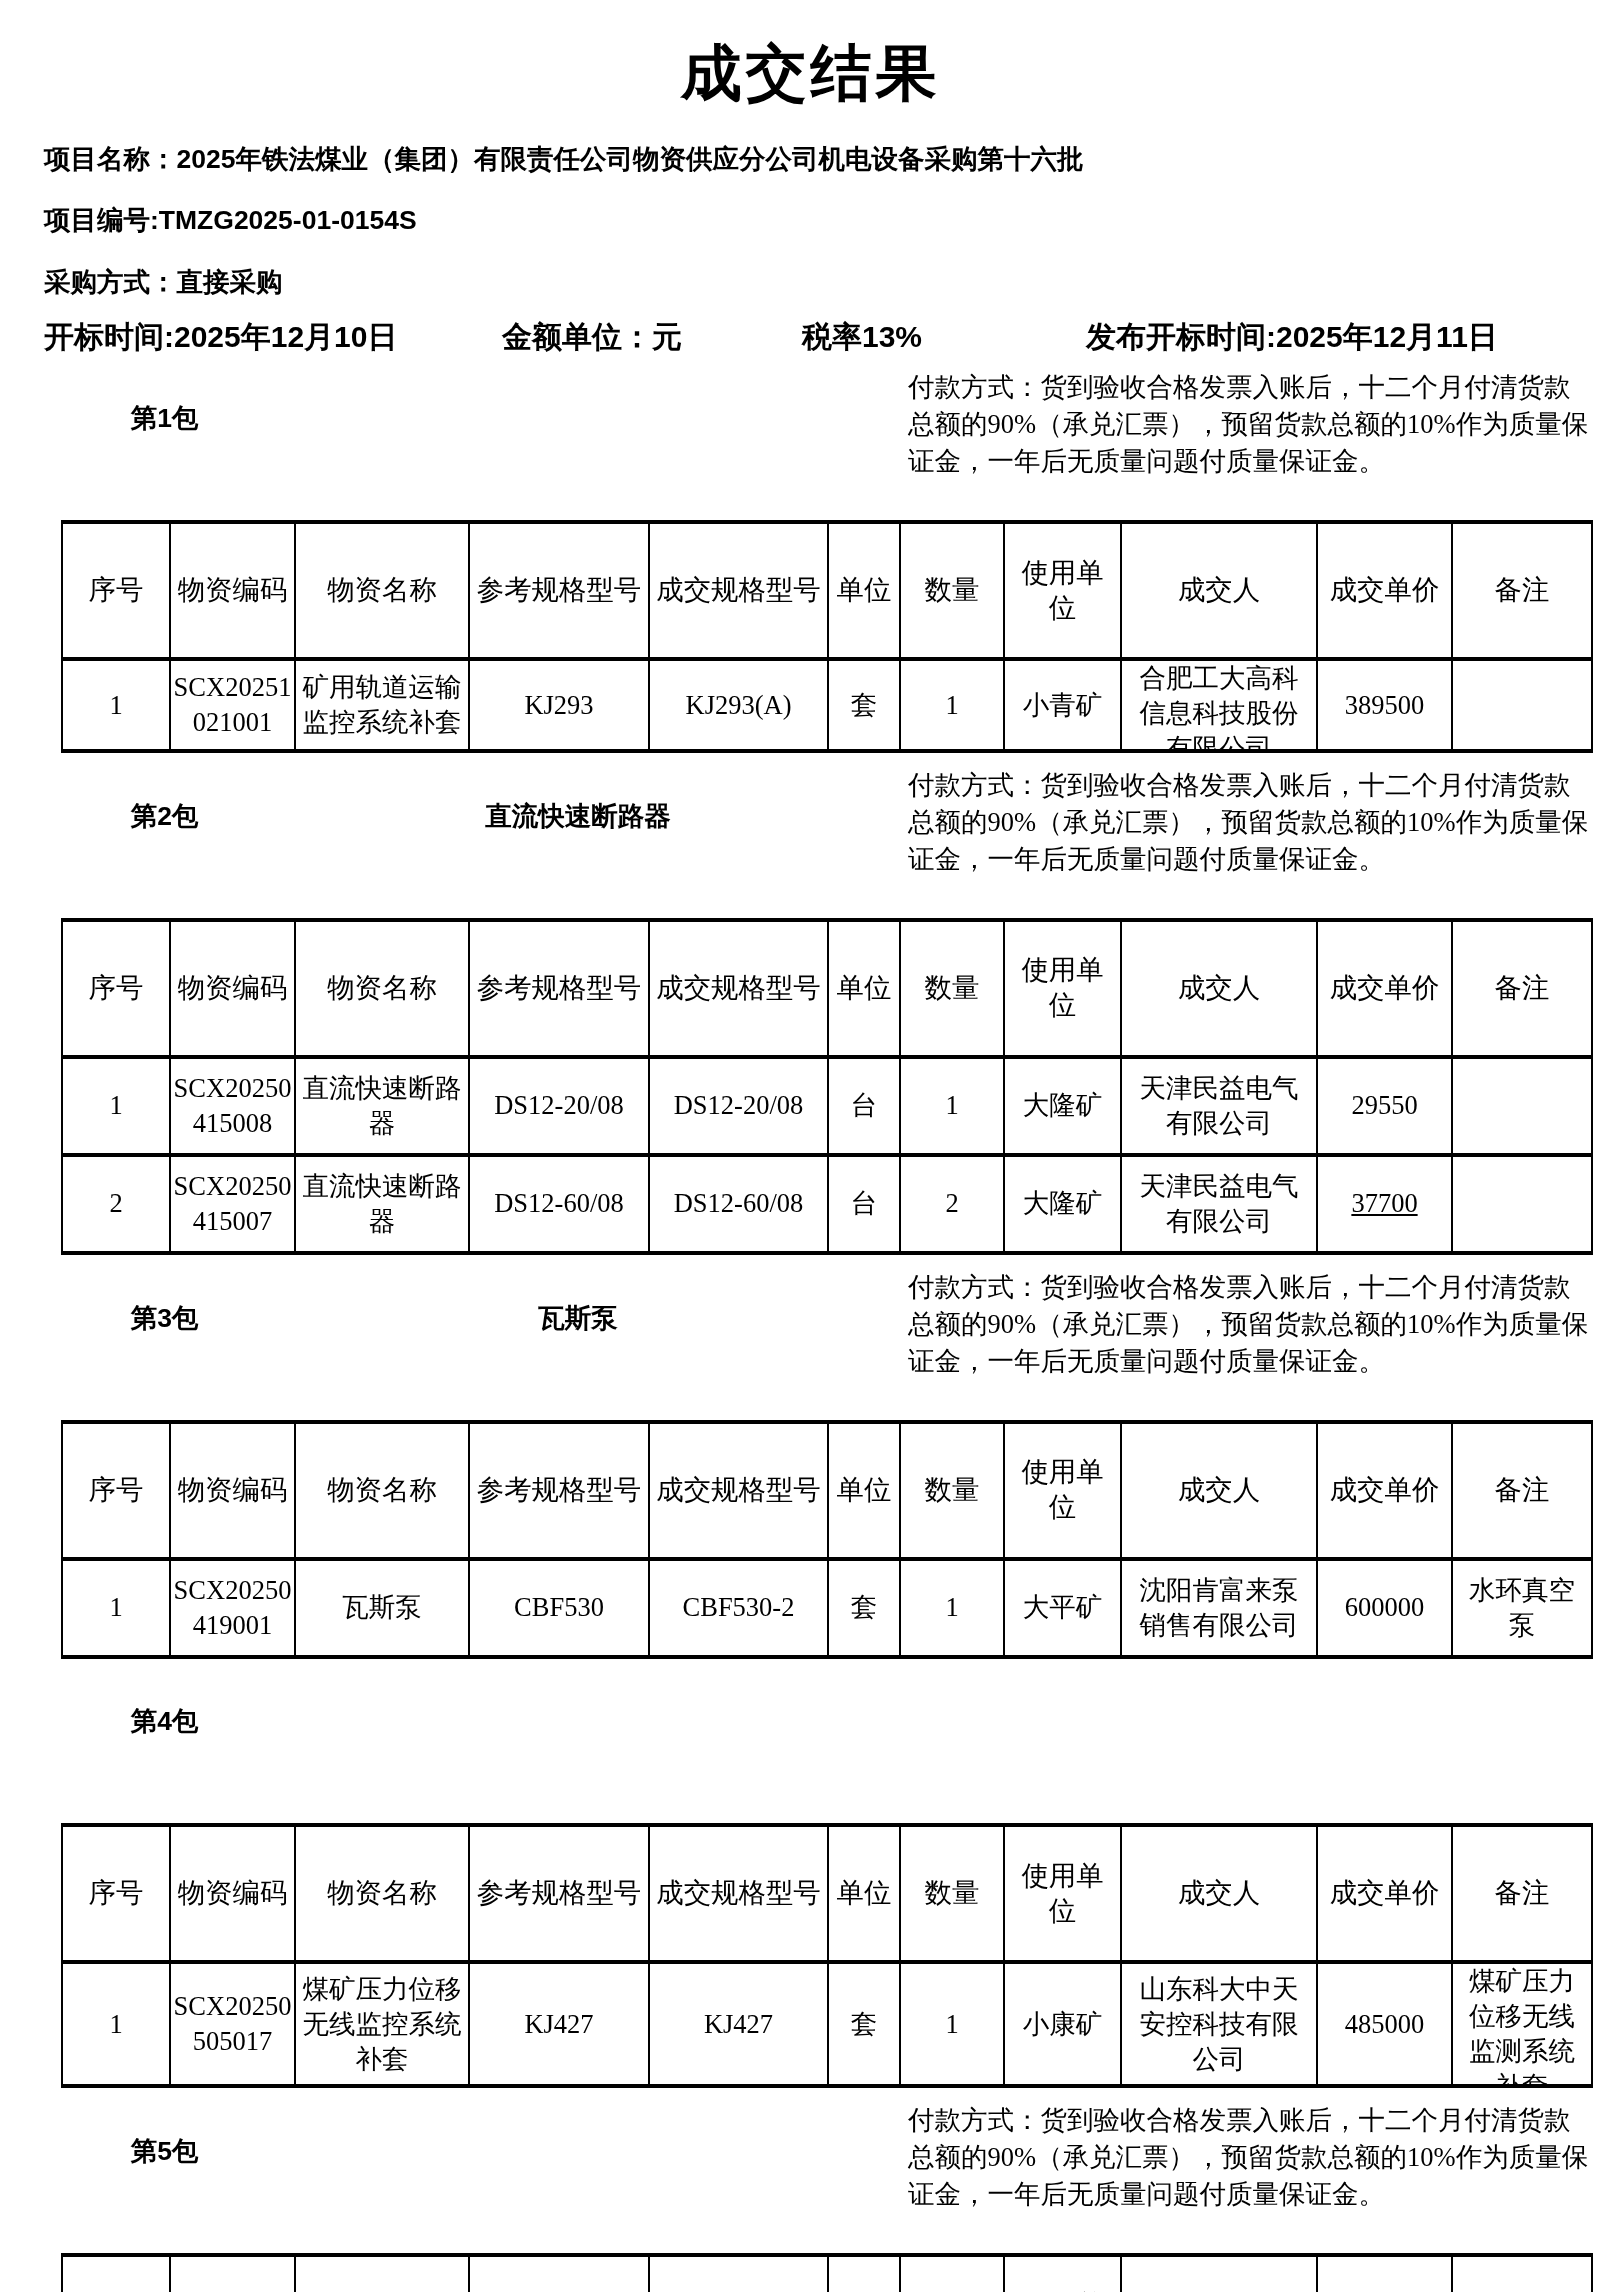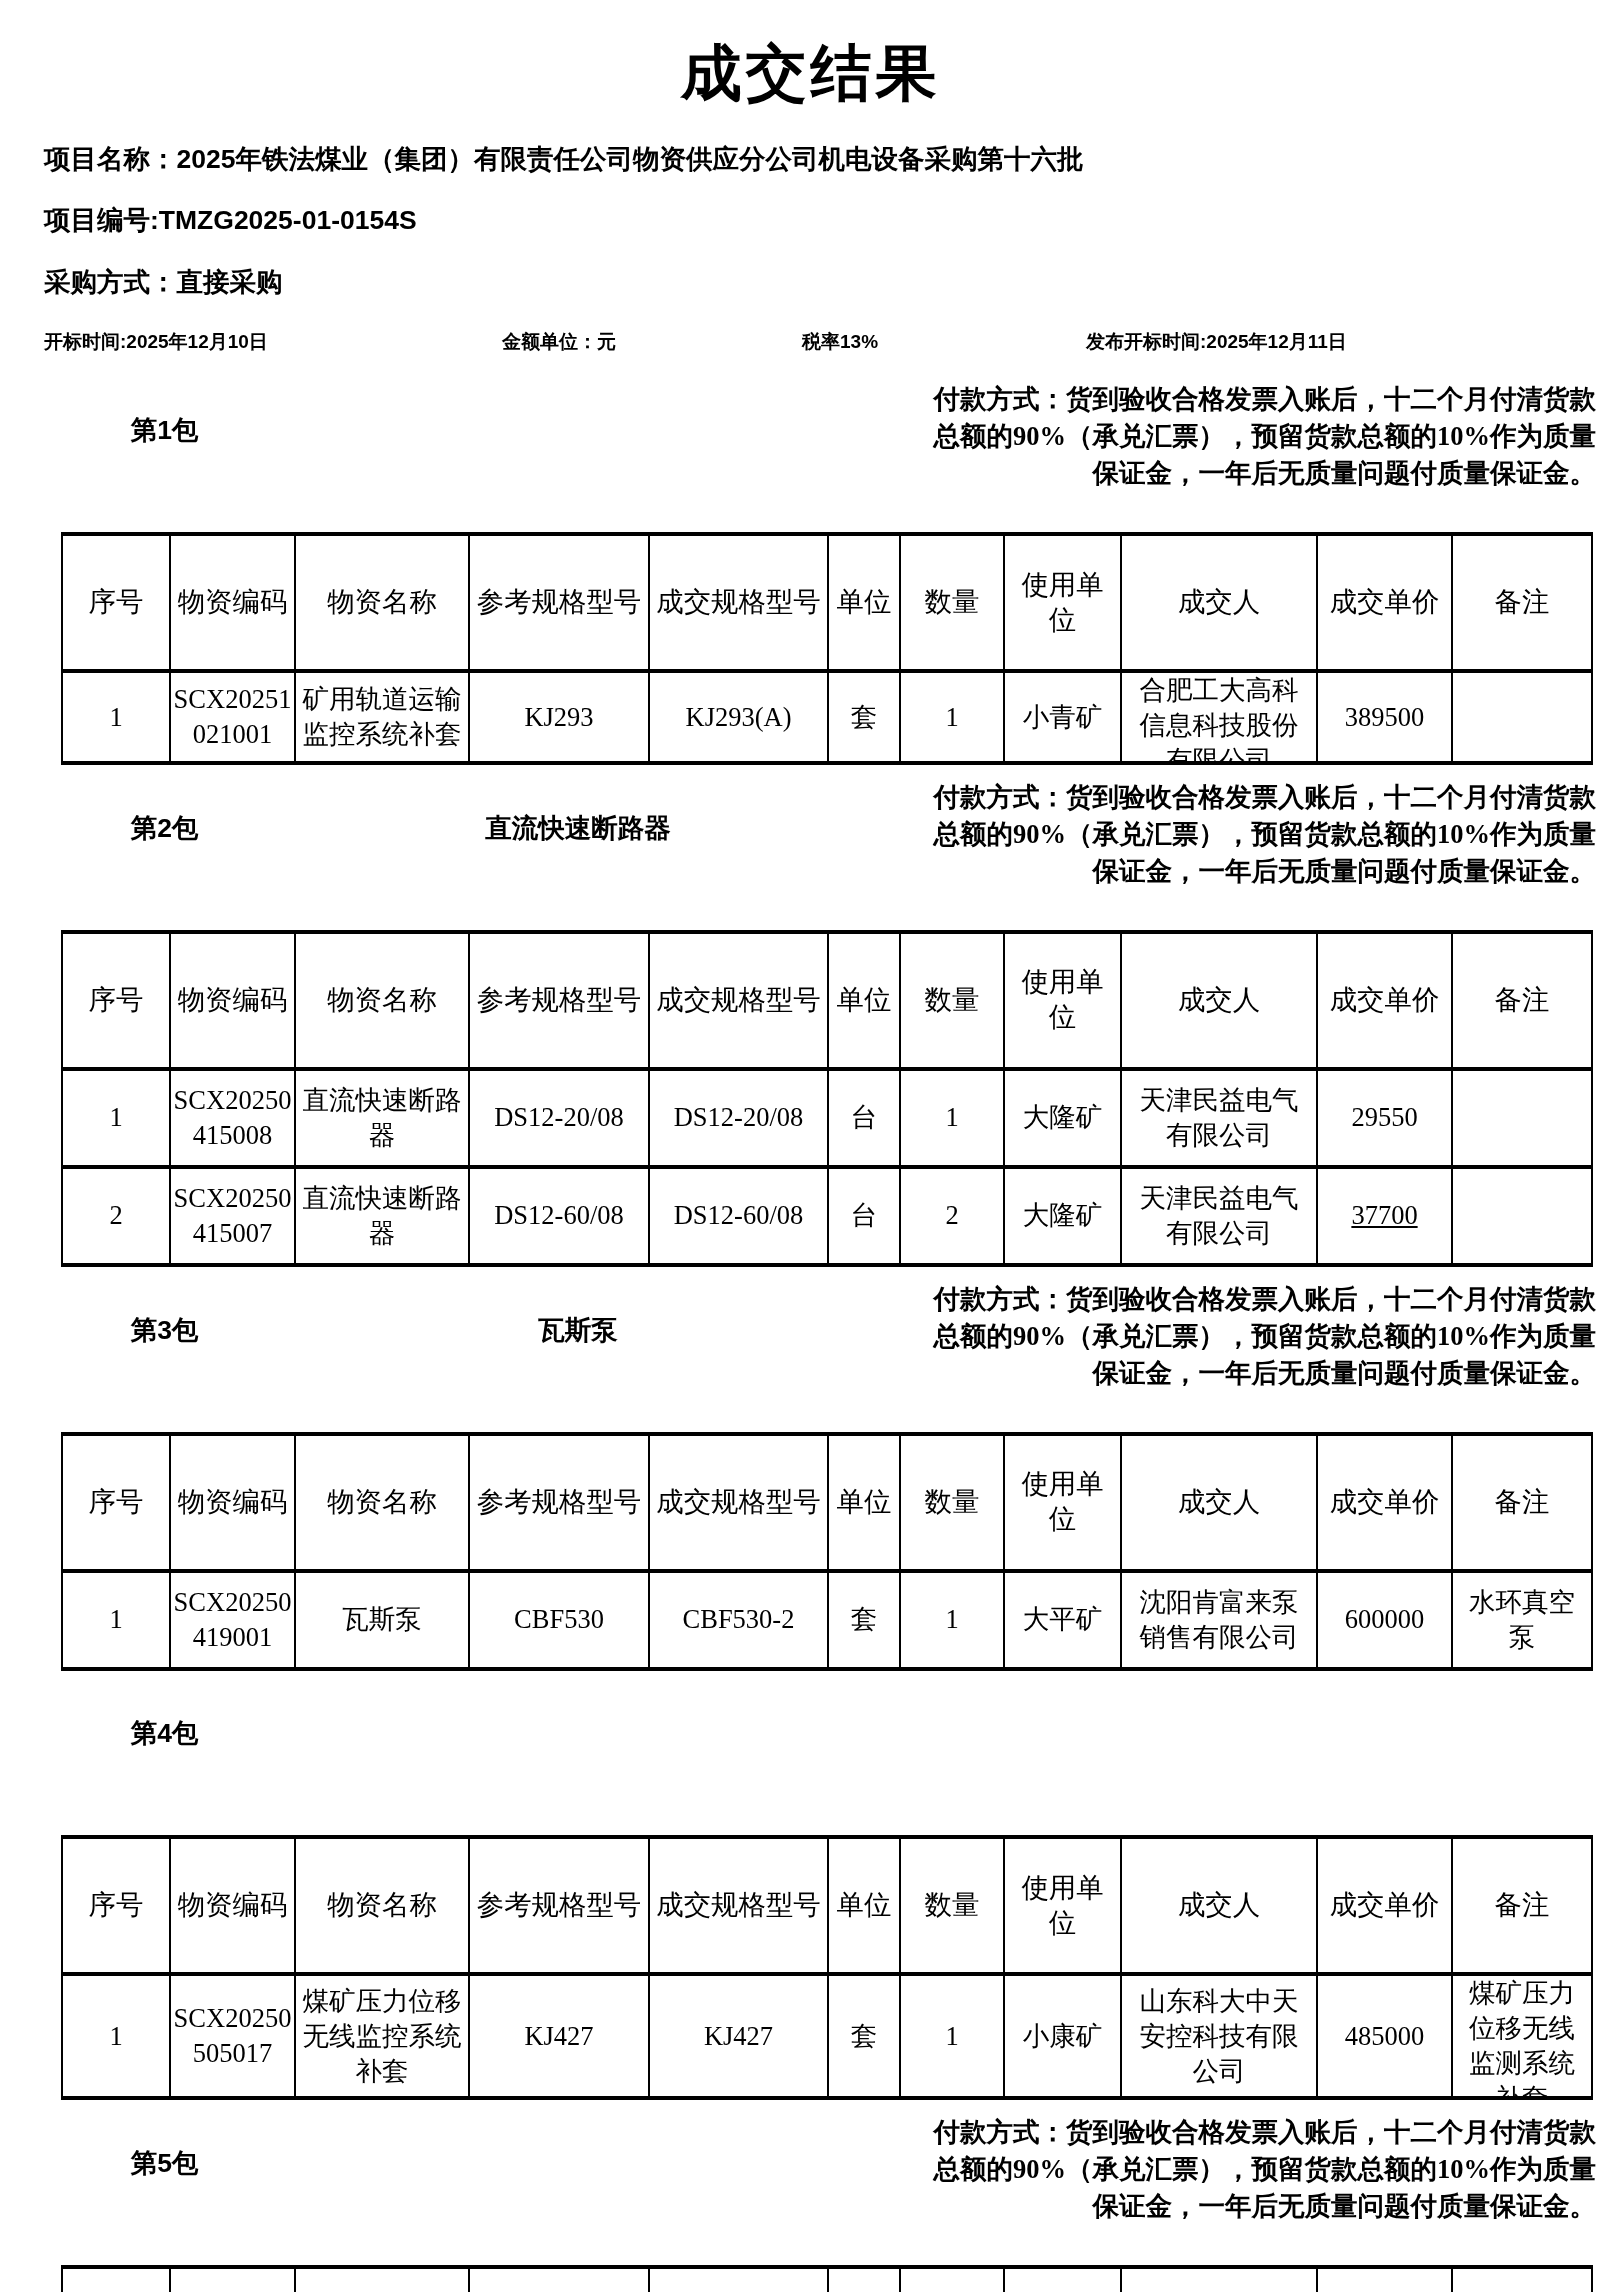--- a/index.html
+++ b/index.html
@@ -14,42 +14,42 @@
     text-align:center;
     font-family:"Liberation Sans","DejaVu Sans",sans-serif;
     font-size:61px; font-weight:bold; letter-spacing:3.9px;
   }
   .info-line {
     margin:25.5px 0 0 44px;
     font-family:"Liberation Sans","DejaVu Sans",sans-serif;
     font-size:26.5px; font-weight:bold;
   }
   .meta-row {
-    position:relative; height:39px; margin-top:29px;
+    position:relative; height:39px; margin-top:17px;
     font-family:"Liberation Sans","DejaVu Sans",sans-serif;
-    font-size:19px; font-weight:bold;text-align:right;
+    font-size:30px; font-weight:bold;text-align:right;
   }
   .meta-row span { position:absolute; top:0; white-space:nowrap; }
   #meta-open   { left:44px; }
   #meta-unit   { left:502px; }
   #meta-tax    { left:802px; }
   #meta-publish{ left:1086px; }
 
   .pkg { margin-top:13.7px; }
   .pkg-head { position:relative; height:123px; }
   .pkg-label, .pkg-title {
     position:absolute; top:31px;
     font-family:"Liberation Sans","DejaVu Sans",sans-serif;
     font-size:26.5px; font-weight:bold; text-align:center;
   }
   .pkg-label { left:86px;  width:157px; }
   .pkg-title { left:294px; width:568px; }
   .pkg-payment {
     position:absolute; left:908px; top:0; width:688px;
-    font-size:26.5px; line-height:37px; text-align:right;font-weight:bold;
+    font-size:26.5px; line-height:37px; text-align:left;
   }
   table.pkg-table {
     border-collapse:collapse; table-layout:fixed;
     width:1531px; margin-left:61px;margin-top:28px;
   }
   table.pkg-table th, table.pkg-table td {
     border:2.9px solid #000;
     border-top-width:4.9px; border-bottom-width:4.9px;
     text-align:center; vertical-align:middle;
     padding:0 2px;

